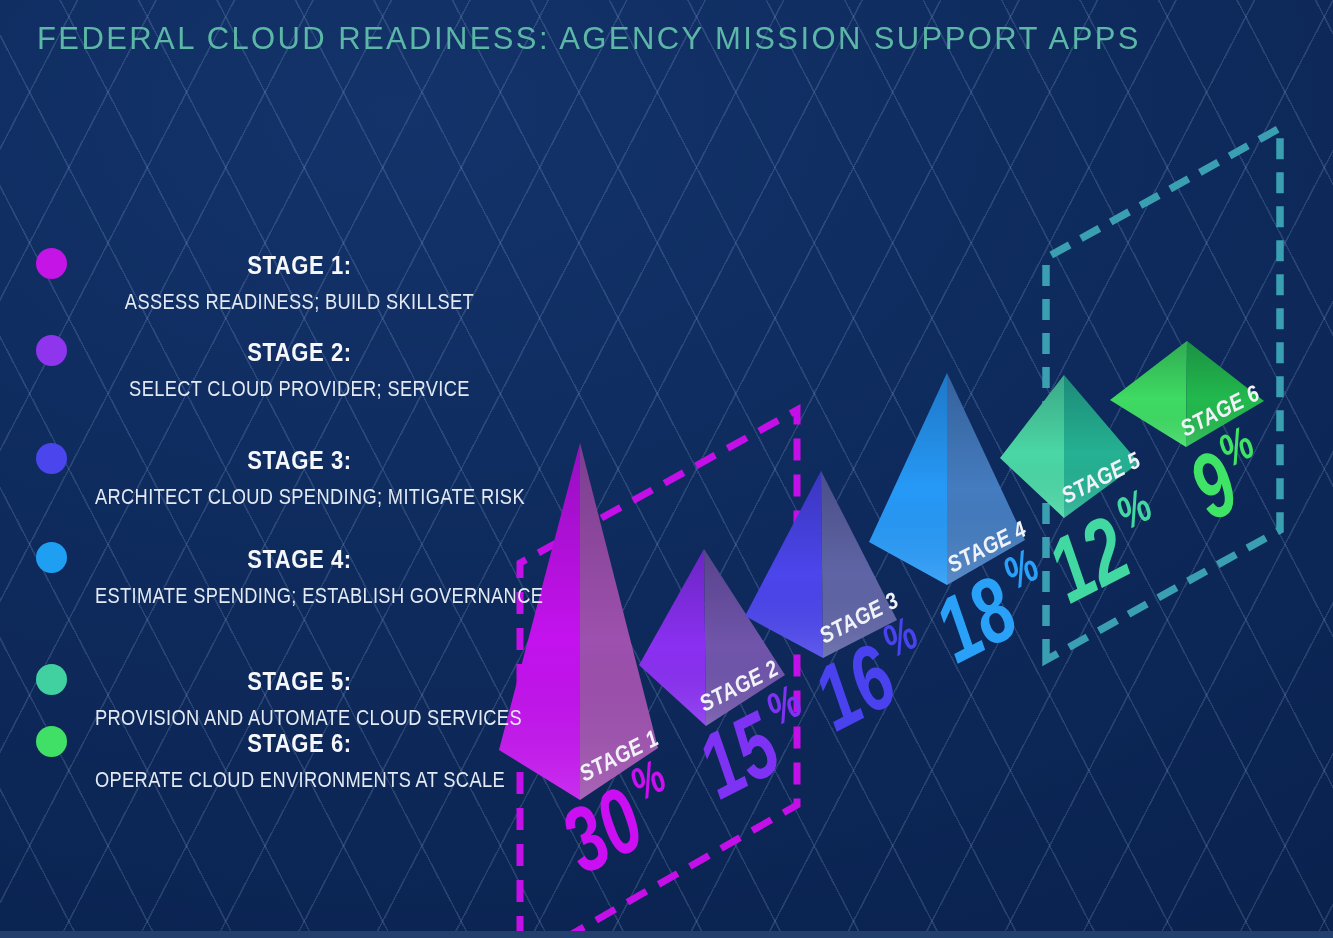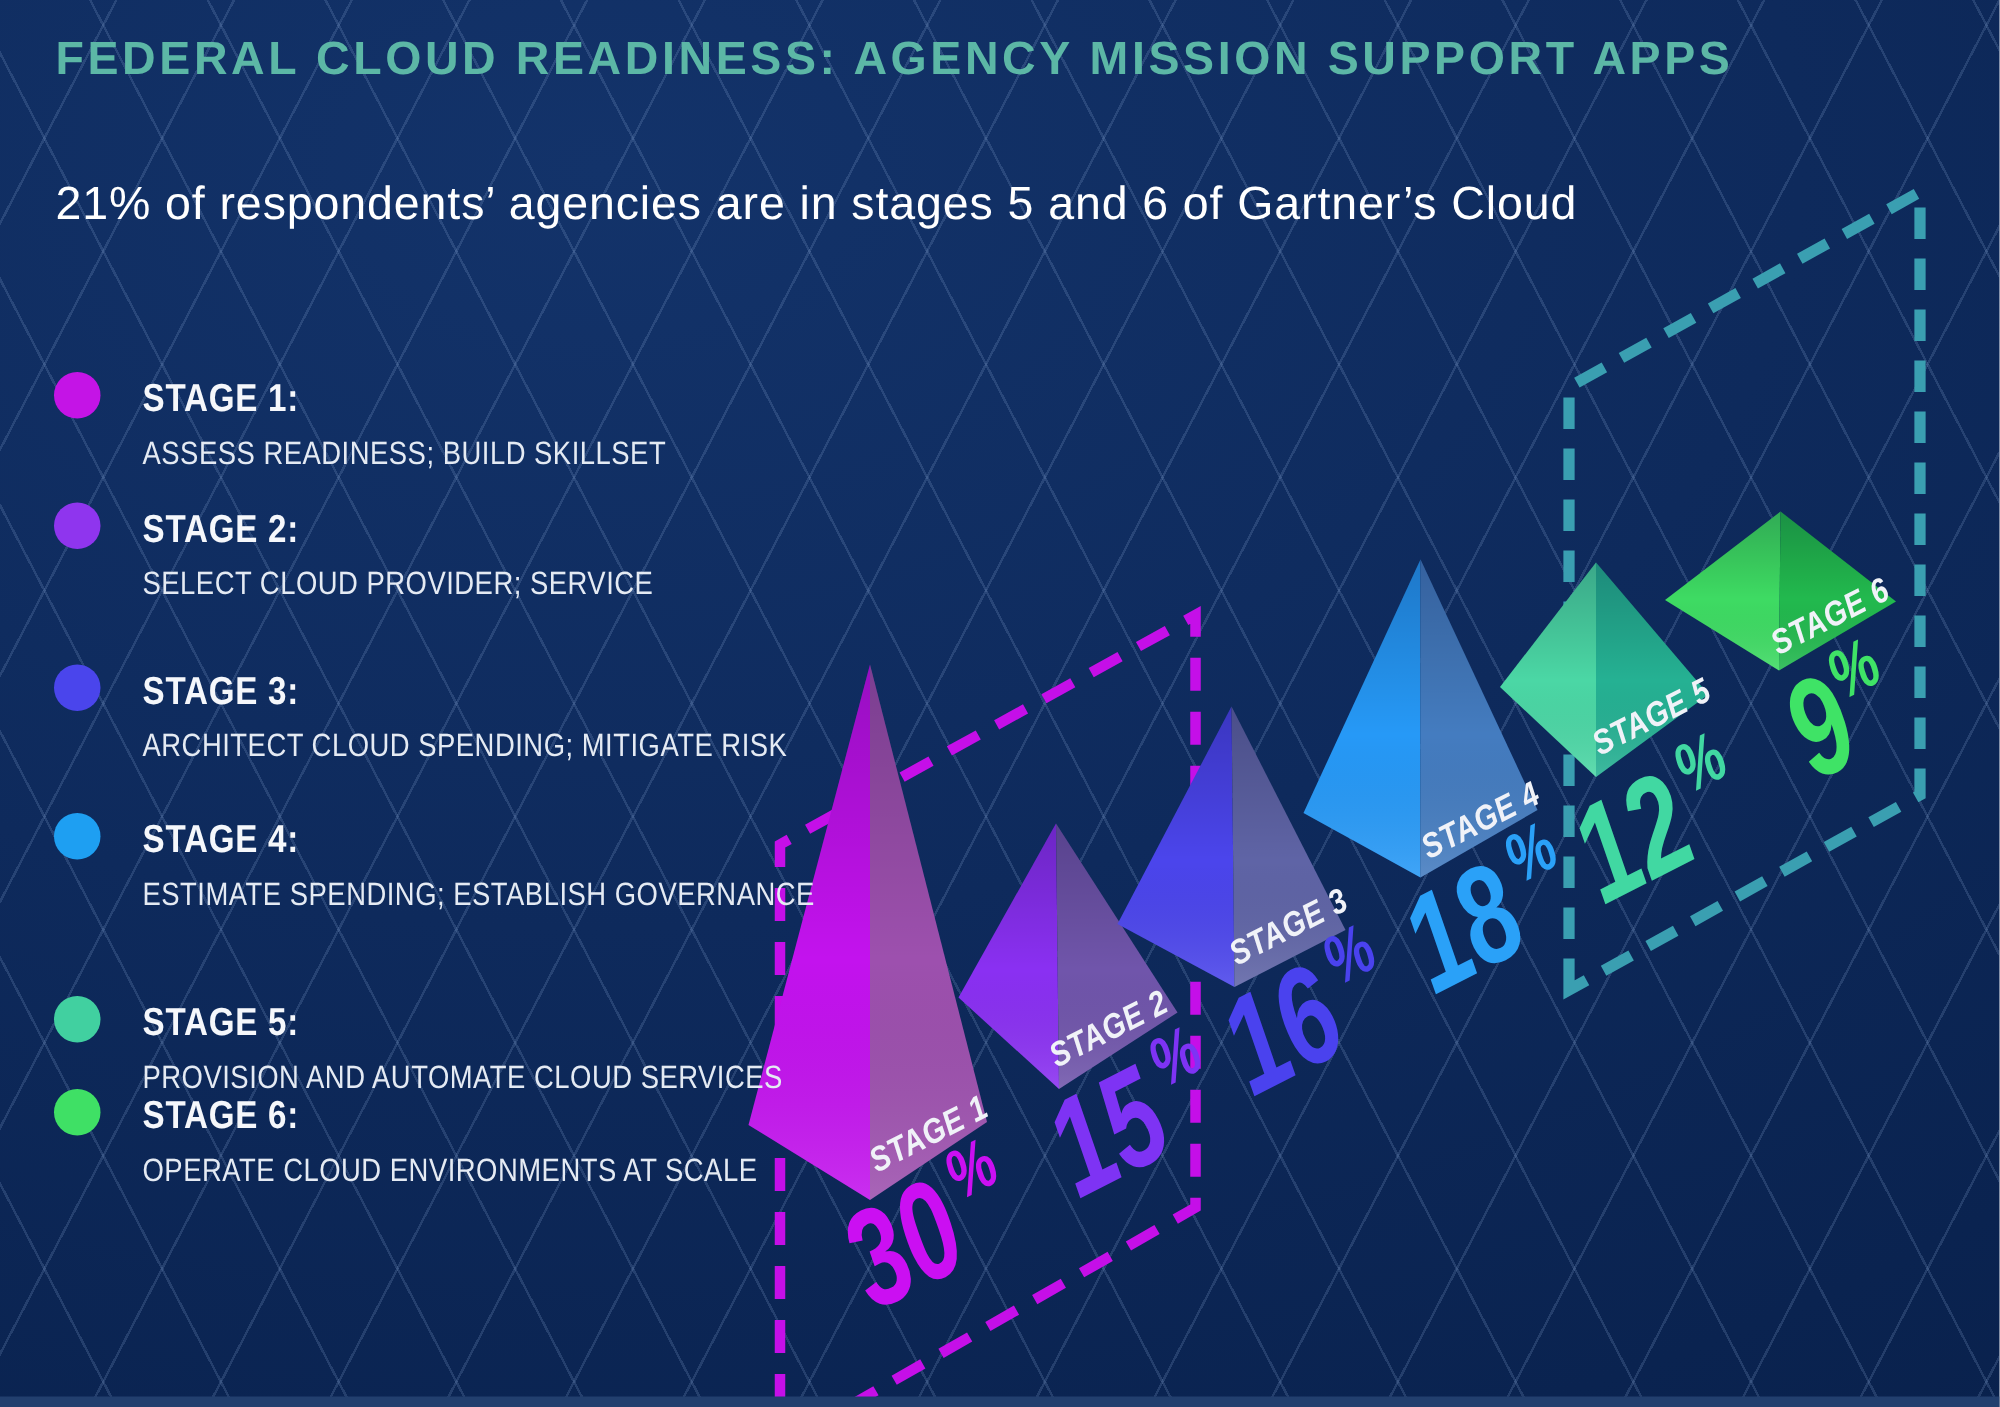--- a/index.html
+++ b/index.html
@@ -10,25 +10,25 @@
   }
   .grid-overlay{
     position:absolute;inset:0;pointer-events:none;
     background-image:
       repeating-linear-gradient(62.5deg, rgba(140,170,215,0) 0 68px, rgba(140,170,215,0.20) 68px 69.6px),
       repeating-linear-gradient(117.5deg, rgba(140,170,215,0) 0 68px, rgba(140,170,215,0.20) 68px 69.6px);
   }
   .bottom-strip{position:absolute;left:0;bottom:0;width:100%;height:7px;background:#223f6e;}
   .page-title{
     position:absolute;left:37px;top:20px;width:1280px;
-    font-size:31px;font-weight:bold;letter-spacing:2.4px;line-height:38px;white-space:nowrap;
+    font-size:31px;font-weight:normal;letter-spacing:2.4px;line-height:38px;white-space:nowrap;
   }
   .subtitle{position:absolute;left:37px;top:112px;color:#ffffff;font-size:31px;line-height:47px;letter-spacing:0.6px;}
   .legend{position:absolute;left:36px;top:0;width:540px;}
-  .lrow{position:absolute;left:0;width:540px;}
+  .lrow{position:absolute;left:0;width:540px;text-align:center;}
   .dot{position:absolute;left:0;top:-2px;width:31px;height:31px;border-radius:50%;}
   .ltitle{
     margin-left:59px;color:#f5f7fb;font-size:26px;font-weight:bold;letter-spacing:0.6px;
     transform:scaleX(0.85);transform-origin:left center;white-space:nowrap;
   }
   .ldesc{
     margin-left:59px;margin-top:9px;color:#e4eaf3;font-size:21.5px;letter-spacing:0.4px;
     transform:scaleX(0.85);transform-origin:left center;white-space:nowrap;
   }
   .chart-svg{position:absolute;left:0;top:0;}
@@ -120,21 +120,20 @@
 </div>
 <div class="pct" style="left: 1103px; top: 552px; color: rgb(65, 216, 162);">
   <span class="pct-num">12</span><span class="pct-sign">%</span>
 </div>
 <div class="pct" style="left: 1228px; top: 478px; color: rgb(63, 227, 102);">
   <span class="pct-num">9</span><span class="pct-sign">%</span>
 </div>
 
 <div class="page-title" style="color: rgb(92, 183, 166);">FEDERAL CLOUD READINESS: AGENCY MISSION SUPPORT APPS</div>
 <div class="subtitle">
-  <div>21% of respondents’ agencies are in stages 5 and 6 of Gartner’s Cloud</div>
 </div>
 
 <div class="legend">
   <div class="lrow" style="top:250px">
     <span class="dot" style="background: rgb(196, 20, 230);"></span>
     <div class="ltitle">STAGE 1:</div>
     <div class="ldesc">ASSESS READINESS; BUILD SKILLSET</div>
   </div>
   <div class="lrow" style="top:337px">
     <span class="dot" style="background: rgb(143, 53, 238);"></span>

